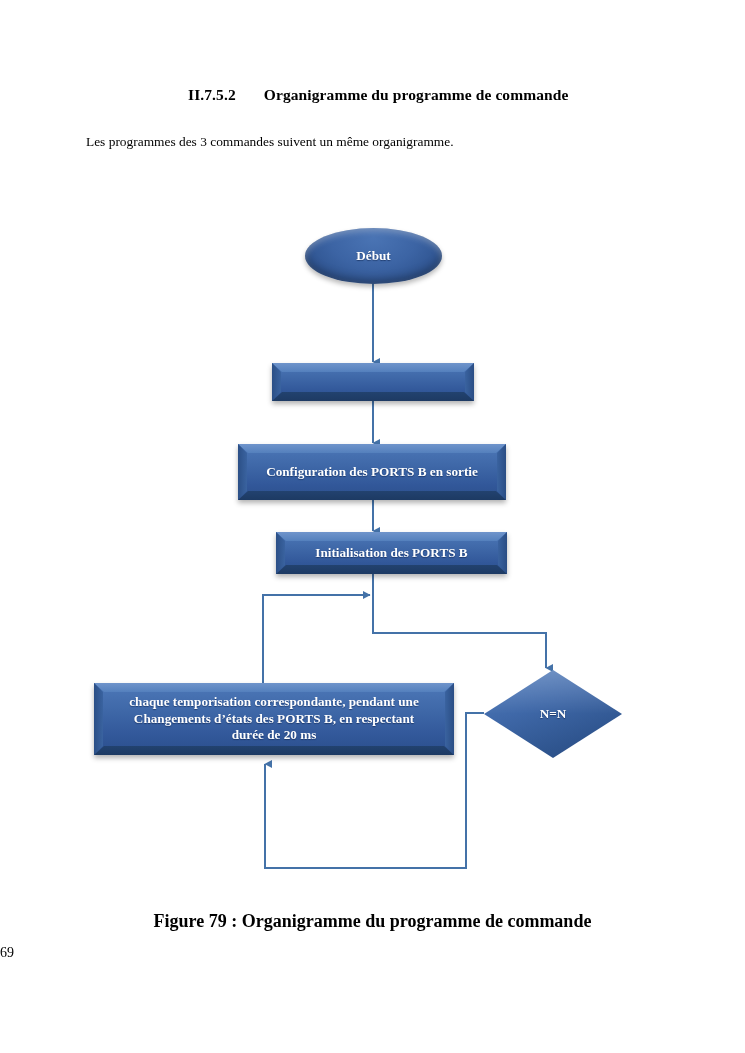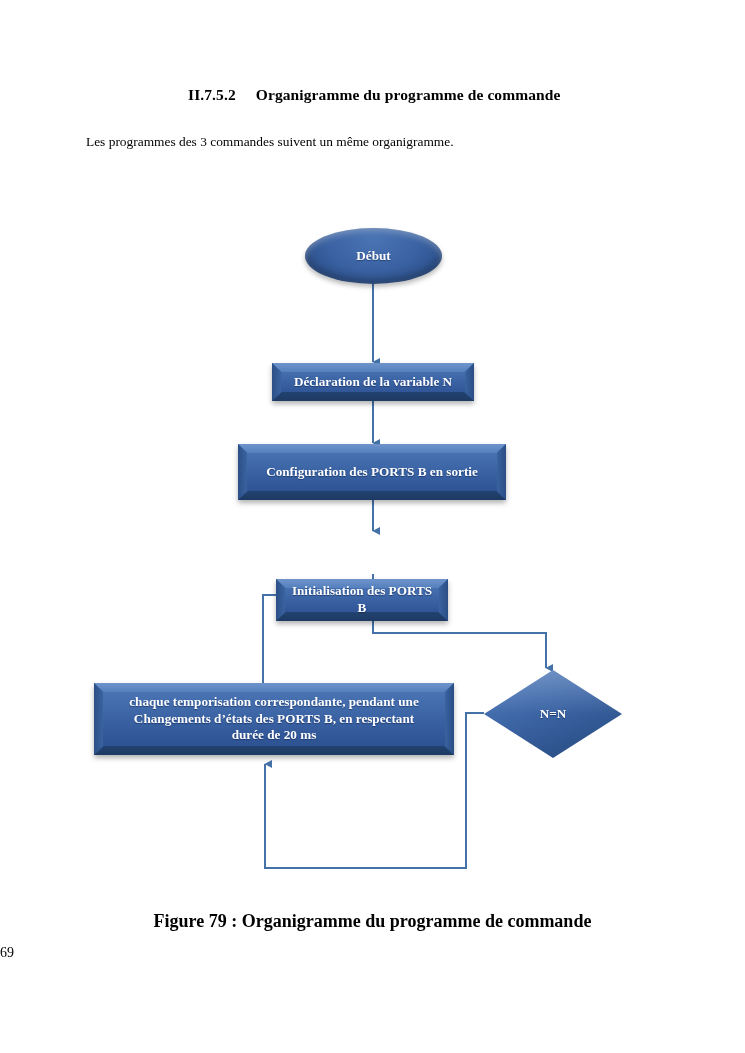--- a/index.html
+++ b/index.html
@@ -27,21 +27,21 @@
   .heading {
     position: absolute;
     left: 188px;
     top: 86px;
     width: 450px;
     font-size: 15.5px;
     font-weight: bold;
     letter-spacing: 0.1px;
     white-space: nowrap;
   }
-  .heading .num { margin-right: 20px; }
+  .heading .num { margin-right: 28px; }
 
   .intro {
     position: absolute;
     left: 86px;
     top: 133px;
     width: 560px;
     font-size: 13.4px;
     line-height: 1.35;
   }
 
@@ -229,30 +229,29 @@
       </g>
     </svg>
 
     <div class="node-ellipse" style="left:305px; top:228px; width:137px; height:56px;">
       <div class="shape-label">Début</div>
     </div>
 
     <div class="node-rect" style="left:272px; top:363px; width:202px; height:38px;">
       <span class="bevel-left"></span>
       <span class="bevel-right"></span>
-      <div class="shape-label">Déclaration de la variable N</div>
     </div>
 
     <div class="node-rect" style="left:238px; top:444px; width:268px; height:56px;">
       <span class="bevel-left"></span>
       <span class="bevel-right"></span>
       <div class="shape-label">Configuration des PORTS B en sortie</div>
     </div>
 
-    <div class="node-rect" style="left:276px; top:532px; width:172px; height:42px;margin-top:47px;">
+    <div class="node-rect" style="left:276px; top:532px; width:231px; height:42px;">
       <span class="bevel-left"></span>
       <span class="bevel-right"></span>
       <div class="shape-label">Initialisation des PORTS B</div>
     </div>
 
     <div class="node-rect" style="left:94px; top:683px; width:360px; height:72px;">
       <span class="bevel-left"></span>
       <span class="bevel-right"></span>
       <div class="shape-label">
         <div>chaque temporisation correspondante, pendant une</div>

